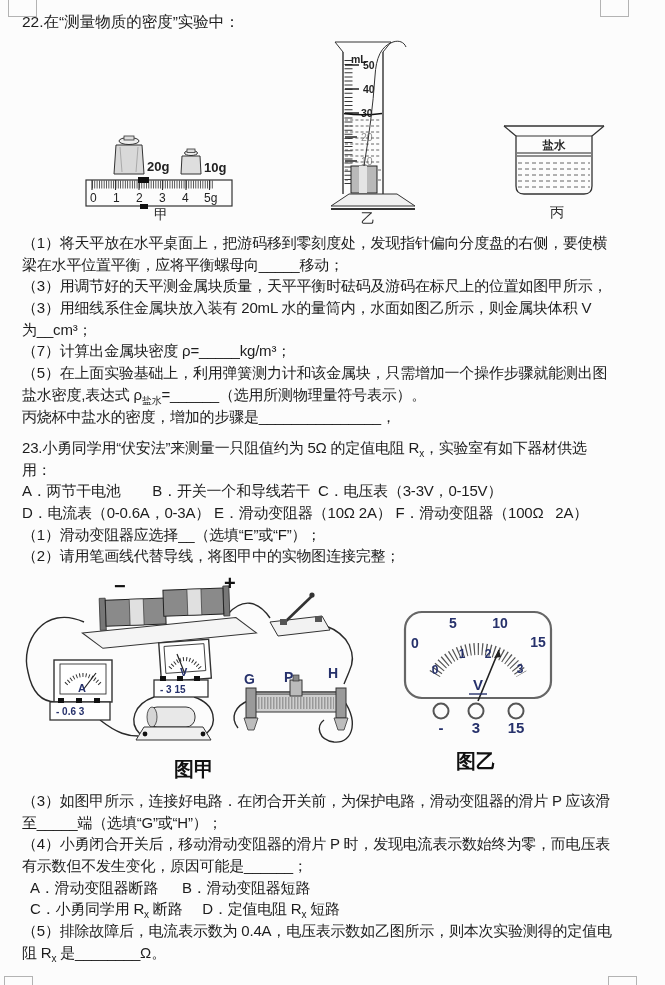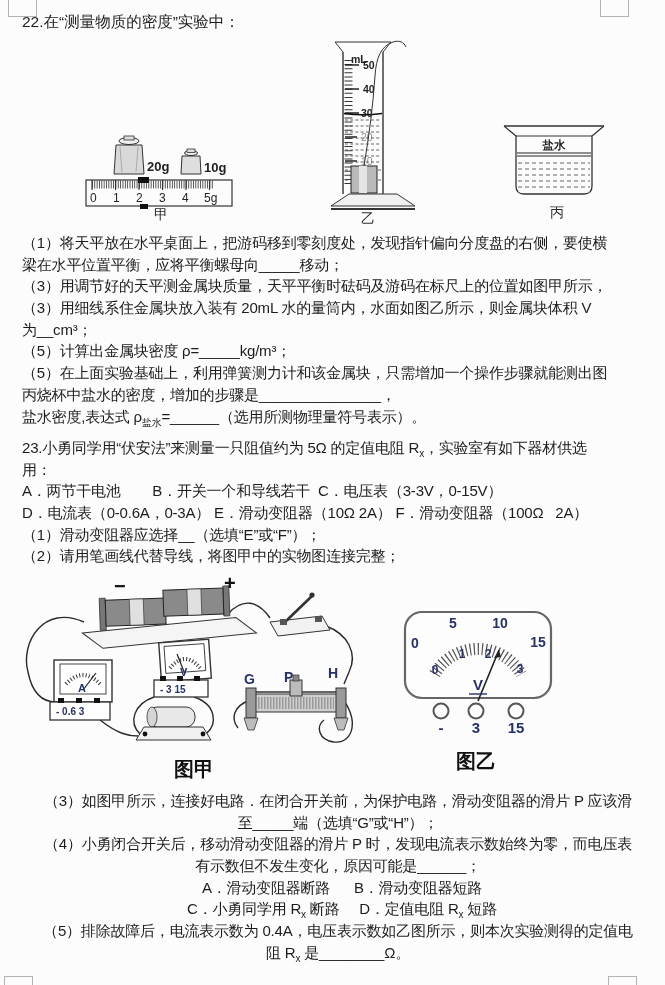--- a/index.html
+++ b/index.html
@@ -119,24 +119,24 @@
     </g>
     <text x="54" y="101" class="figcap">丙</text>
   </svg>
 
   <div class="tblock" style="top:232px;">
     <div class="line">（1）将天平放在水平桌面上，把游码移到零刻度处，发现指针偏向分度盘的右侧，要使横</div>
     <div class="line">梁在水平位置平衡，应将平衡螺母向_____移动；</div>
     <div class="line">（3）用调节好的天平测金属块质量，天平平衡时砝码及游码在标尺上的位置如图甲所示，</div>
     <div class="line">（3）用细线系住金属块放入装有 20mL 水的量筒内，水面如图乙所示，则金属块体积 V</div>
     <div class="line">为__cm³；</div>
-    <div class="line">（5）计算出金属块密度 ρ=_____kg/m³；</div>
+    <div class="line">（7）计算出金属块密度 ρ=_____kg/m³；</div>
     <div class="line">（5）在上面实验基础上，利用弹簧测力计和该金属块，只需增加一个操作步骤就能测出图</div>
+    <div class="line"><span>盐水密度,表达式 ρ</span><sub>盐水</sub><span>=______（选用所测物理量符号表示）。</span></div>
     <div class="line">丙烧杯中盐水的密度，增加的步骤是_______________，</div>
-    <div class="line"><span>盐水密度,表达式 ρ</span><sub>盐水</sub><span>=______（选用所测物理量符号表示）。</span></div>
   </div>
 
   <div class="tblock" style="top:437px;">
     <div class="line"><span>23.小勇同学用“伏安法”来测量一只阻值约为 5Ω 的定值电阻 R</span><sub>x</sub><span>，实验室有如下器材供选</span></div>
     <div class="line">用：</div>
     <div class="line">A．两节干电池        B．开关一个和导线若干  C．电压表（3-3V，0-15V）</div>
     <div class="line">D．电流表（0-0.6A，0-3A） E．滑动变阻器（10Ω 2A） F．滑动变阻器（100Ω   2A）</div>
     <div class="line">（1）滑动变阻器应选择__（选填“E”或“F”）；</div>
     <div class="line">（2）请用笔画线代替导线，将图甲中的实物图连接完整；</div>
   </div>
@@ -246,21 +246,21 @@
       <circle cx="58" cy="109" r="7.5"></circle>
       <circle cx="93" cy="109" r="7.5"></circle>
       <circle cx="133" cy="109" r="7.5"></circle>
     </g>
     <text x="58" y="131" font-size="15" class="navy" text-anchor="middle">-</text>
     <text x="93" y="131" font-size="15" class="navy" text-anchor="middle">3</text>
     <text x="133" y="131" font-size="15" class="navy" text-anchor="middle">15</text>
     <text x="93" y="166" font-size="20" font-weight="bold" fill="#111" text-anchor="middle">图乙</text>
   </svg>
 
-  <div class="tblock" style="top:790px;text-align:center;">
+  <div class="tblock" style="top:790px;">
     <div class="line">（3）如图甲所示，连接好电路．在闭合开关前，为保护电路，滑动变阻器的滑片 P 应该滑</div>
     <div class="line">至_____端（选填“G”或“H”）；</div>
     <div class="line">（4）小勇闭合开关后，移动滑动变阻器的滑片 P 时，发现电流表示数始终为零，而电压表</div>
     <div class="line">有示数但不发生变化，原因可能是______；</div>
     <div class="line indent">A．滑动变阻器断路      B．滑动变阻器短路</div>
     <div class="line indent"><span>C．小勇同学用 R</span><sub>x</sub><span> 断路     D．定值电阻 R</span><sub>x</sub><span> 短路</span></div>
     <div class="line">（5）排除故障后，电流表示数为 0.4A，电压表示数如乙图所示，则本次实验测得的定值电</div>
     <div class="line"><span>阻 R</span><sub>x</sub><span> 是________Ω。</span></div>
   </div>
 

